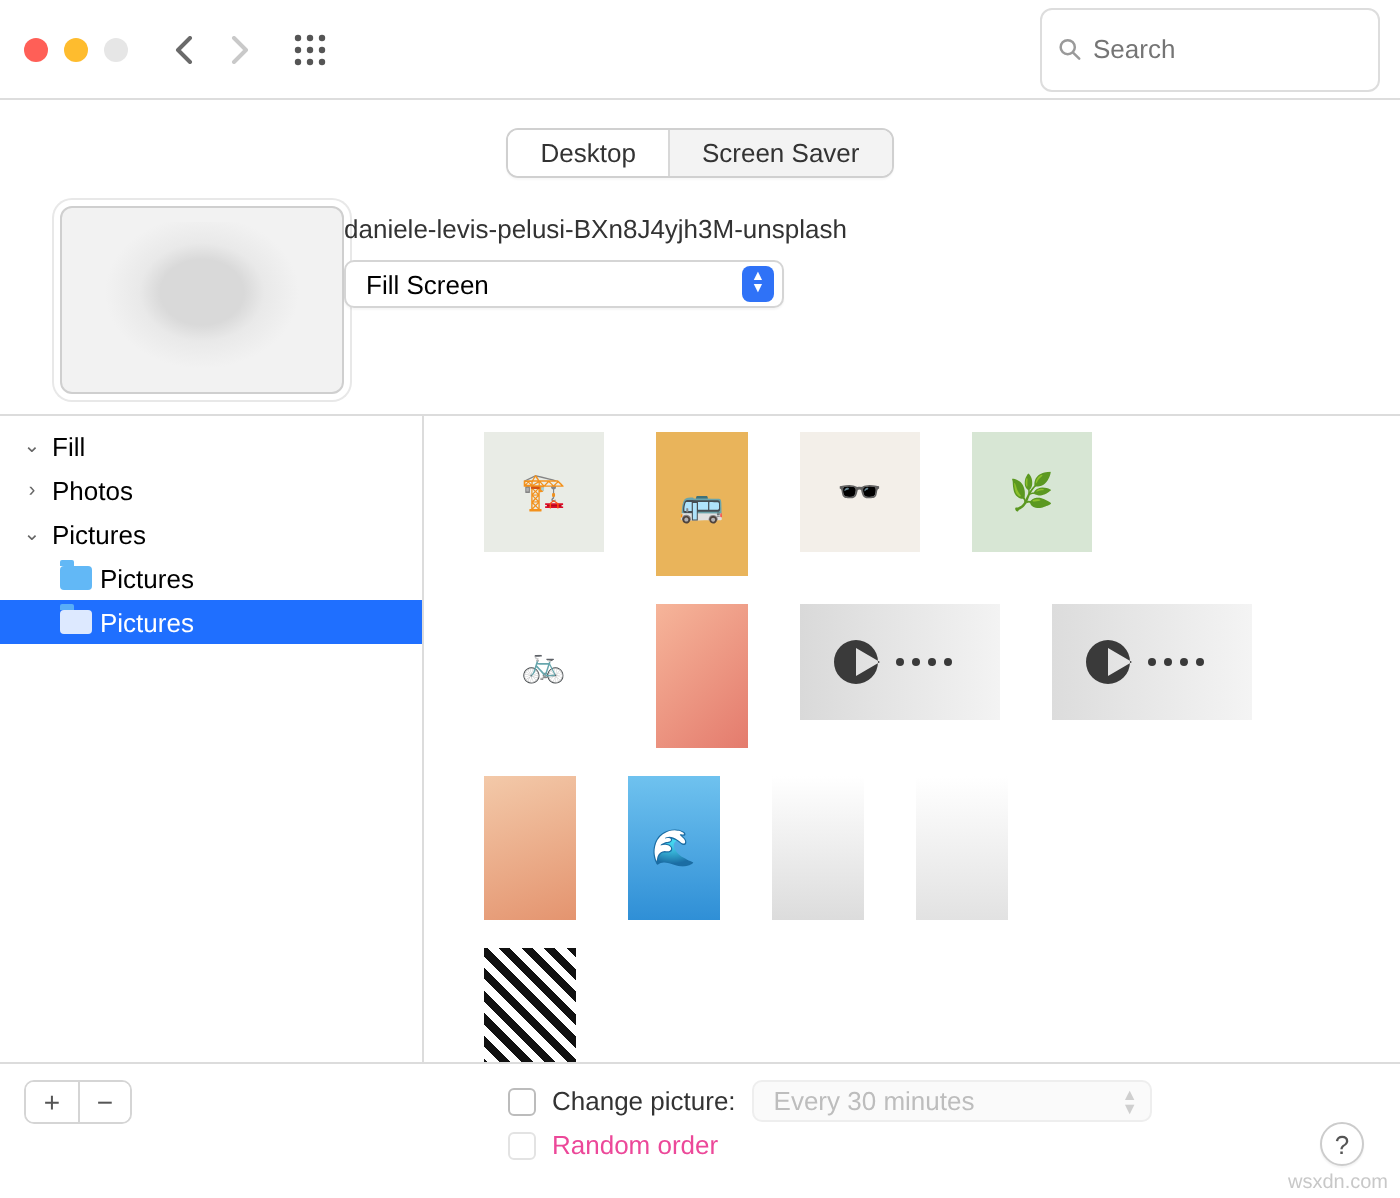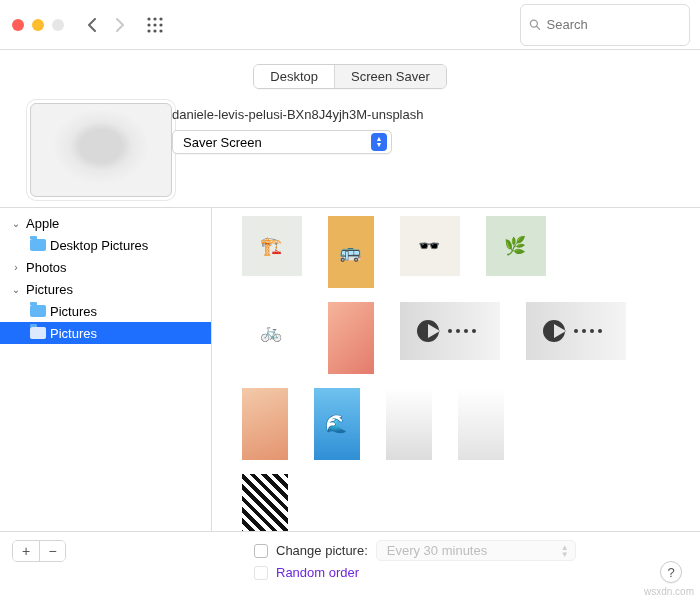--- a/index.html
+++ b/index.html
@@ -55,21 +55,21 @@
   .footer { display:flex; align-items:flex-start; border-top:1px solid #dcdcdc; height: 62px; padding: 8px 18px 0 12px; position:relative;}
   .addremove { display:flex; border:1px solid #d5d5d5; border-radius:5px; overflow:hidden; height:22px; }
   .addremove button { width:26px; background:#fff; border:none; font-size:14px; color:#555; cursor:pointer; }
   .addremove button + button { border-left:1px solid #d5d5d5; }
   .opts { margin-left: 188px; font-size:13px; color:#333; }
   .optline { display:flex; align-items:center; gap:8px; margin-bottom:4px; }
   .chk { width:14px; height:14px; border:1px solid #bcbcbc; border-radius:3px; background:#fff; }
   .disabled-select { display:flex; align-items:center; justify-content:space-between; font-size:13px; color:#bdbdbd; border:1px solid #eee; background:#fafafa; border-radius:5px; padding:2px 6px 2px 10px; width: 200px; gap: 43px;}
   .disabled-select .darrows { font-size:8px; line-height:7px; color:#cfcfcf; display:flex; flex-direction:column; }
   .help { position:absolute; right:18px; bottom:10px; width:22px; height:22px; border:1px solid #ccc; border-radius:50%; display:flex; align-items:center; justify-content:center; font-size:13px; color:#555; background:#fff; box-shadow:0 1px 1px rgba(0,0,0,.05);}
-  .disabled-label { color:#6d28d9; }
+  .disabled-label { color:#ec4899; }
 
   .watermark { position:absolute; right:6px; bottom:2px; font-size:10px; color:#c8c8c8; }
 </style>
 </head>
 <body>
 
 <div class="titlebar">
   <div class="traffic">
     <div class="tl red"></div>
     <div class="tl yellow"></div>
@@ -118,35 +118,31 @@
   </div>
 </div>
 
 <div class="upper">
   <div class="preview-box">
     <div class="preview-inner"></div>
   </div>
   <div class="meta">
     <div class="filename">daniele-levis-pelusi-BXn8J4yjh3M-unsplash</div>
     <div class="select">
-      <span>Saver Screen</span>
+      <span>Fill Screen</span>
       <span class="arrows">▲<br>▼</span>
     </div>
   </div>
 </div>
 
 <div class="split">
   <div class="sidebar">
     <div class="row">
       <span class="disclosure">⌄</span>
-      <span>Apple</span>
-    </div>
-    <div class="row indent1">
-      <span class="foldericon"></span>
-      <span>Desktop Pictures</span>
+      <span>Fill</span>
     </div>
     <div class="row">
       <span class="disclosure">›</span>
       <span>Photos</span>
     </div>
     <div class="row">
       <span class="disclosure">⌄</span>
       <span>Pictures</span>
     </div>
     <div class="row indent1">

